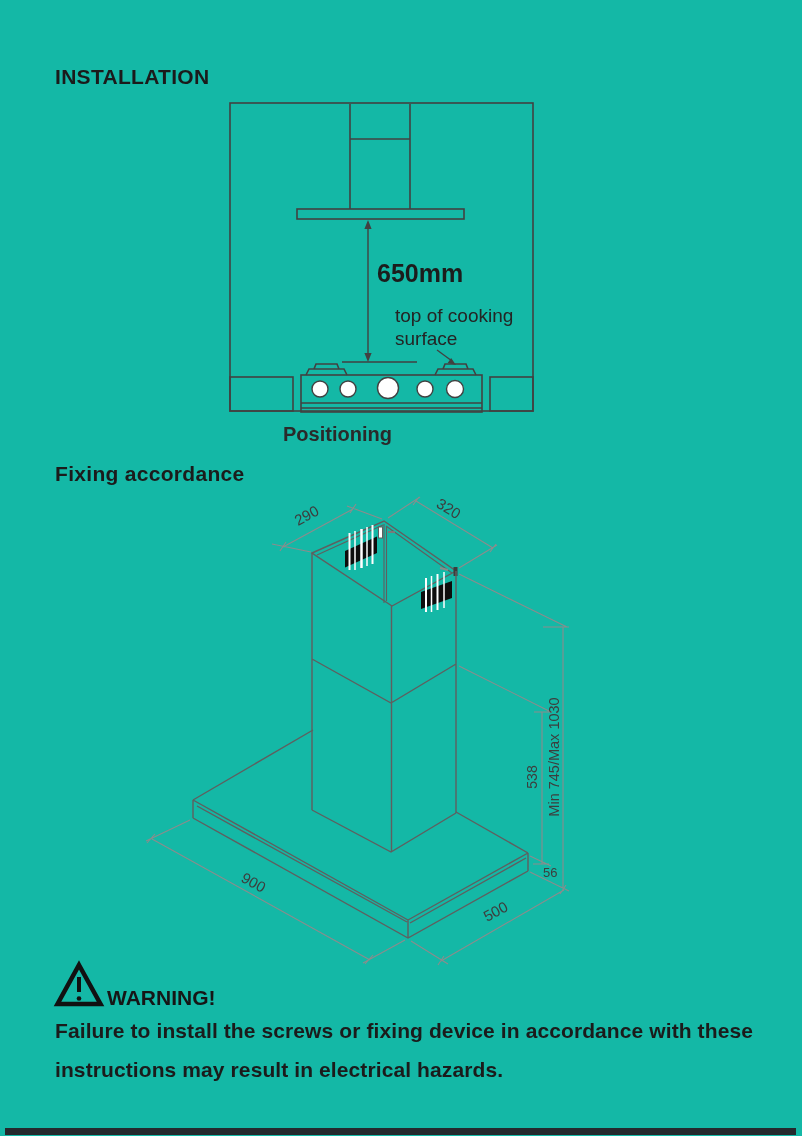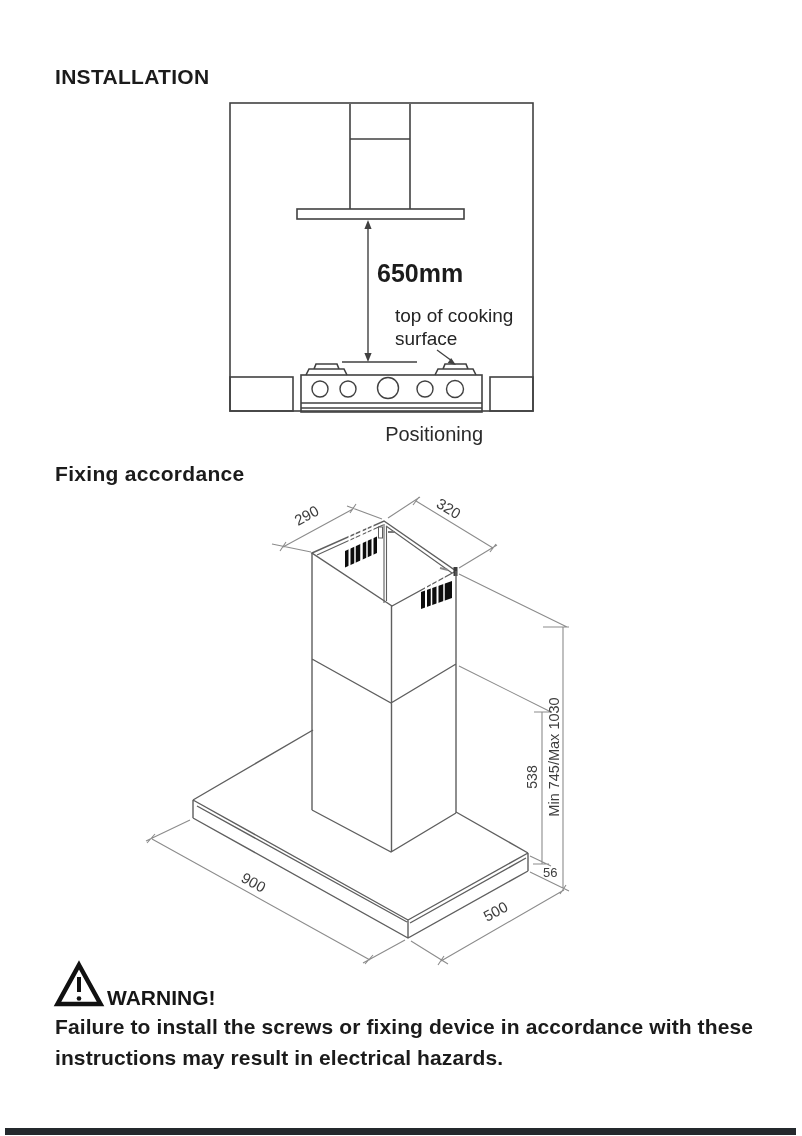--- a/index.html
+++ b/index.html
@@ -1,29 +1,29 @@
 <!DOCTYPE html>
 <html><head>
 <meta charset="utf-8">
 <style>
   html,body{margin:0;padding:0;background:#e8e8e8;}
   .page{
     position:relative;
     width:802px;height:1136px;
-    background:#ffffff;
+    background:#14b8a6;
     margin:0 auto;
     font-family:"Liberation Sans", sans-serif;
     color:#1d1d1d;
     overflow:hidden;
   }
   .abs{position:absolute;}
   .h1{font-size:21px;font-weight:bold;letter-spacing:.3px;color:#1b1b1b;}
   .caption{font-size:20px;color:#2a2a2a;}
   .warn-title{font-size:21px;font-weight:bold;color:#161616;}
-  .warn-body{font-size:21px;font-weight:bold;line-height:31px;color:#1b1b1b;letter-spacing:.1px;}
+  .warn-body{font-size:21px;font-weight:bold;line-height:39px;color:#1b1b1b;letter-spacing:.1px;}
   svg{position:absolute;left:0;top:0;}
   .footer-bar{position:absolute;left:5px;top:1128px;width:791px;height:7px;}
 </style>
 </head>
 <body>
 
 <div class="page">
 
   <div class="abs h1" style="left:55px;top:65px;">INSTALLATION</div>
 
@@ -128,21 +128,21 @@
       <text x="498" y="916" transform="rotate(-28 498 916)">500</text>
     </g>
 
     <g>
       <polygon points="79,965 100.5,1004 57.5,1004" fill="none" stroke="#111" stroke-width="4.5"></polygon>
       <path d="M79,977 V992" stroke="#111" stroke-width="4" fill="none"></path>
       <circle cx="79" cy="998.5" r="2.3" fill="#111" stroke="none"></circle>
     </g>
   </svg>
 
-  <div class="abs caption" style="left:283px;top:423px;width:200px;text-align:right;">Positioning</div>
+  <div class="abs caption" style="left:283px;top:423px;width:200px;text-align:left;font-weight:bold;">Positioning</div>
 
   <div class="abs h1" style="left:55px;top:462px;">Fixing accordance</div>
 
   <div class="abs warn-title" style="left:107px;top:986px;">WARNING!</div>
 
   <div class="abs warn-body" style="left:55px;top:1011px;width:708px;">Failure to install the screws or fixing device in accordance with these instructions may result in electrical hazards.</div>
 
   <div class="footer-bar" style="background: rgb(36, 41, 45);"></div>
 
 </div>

